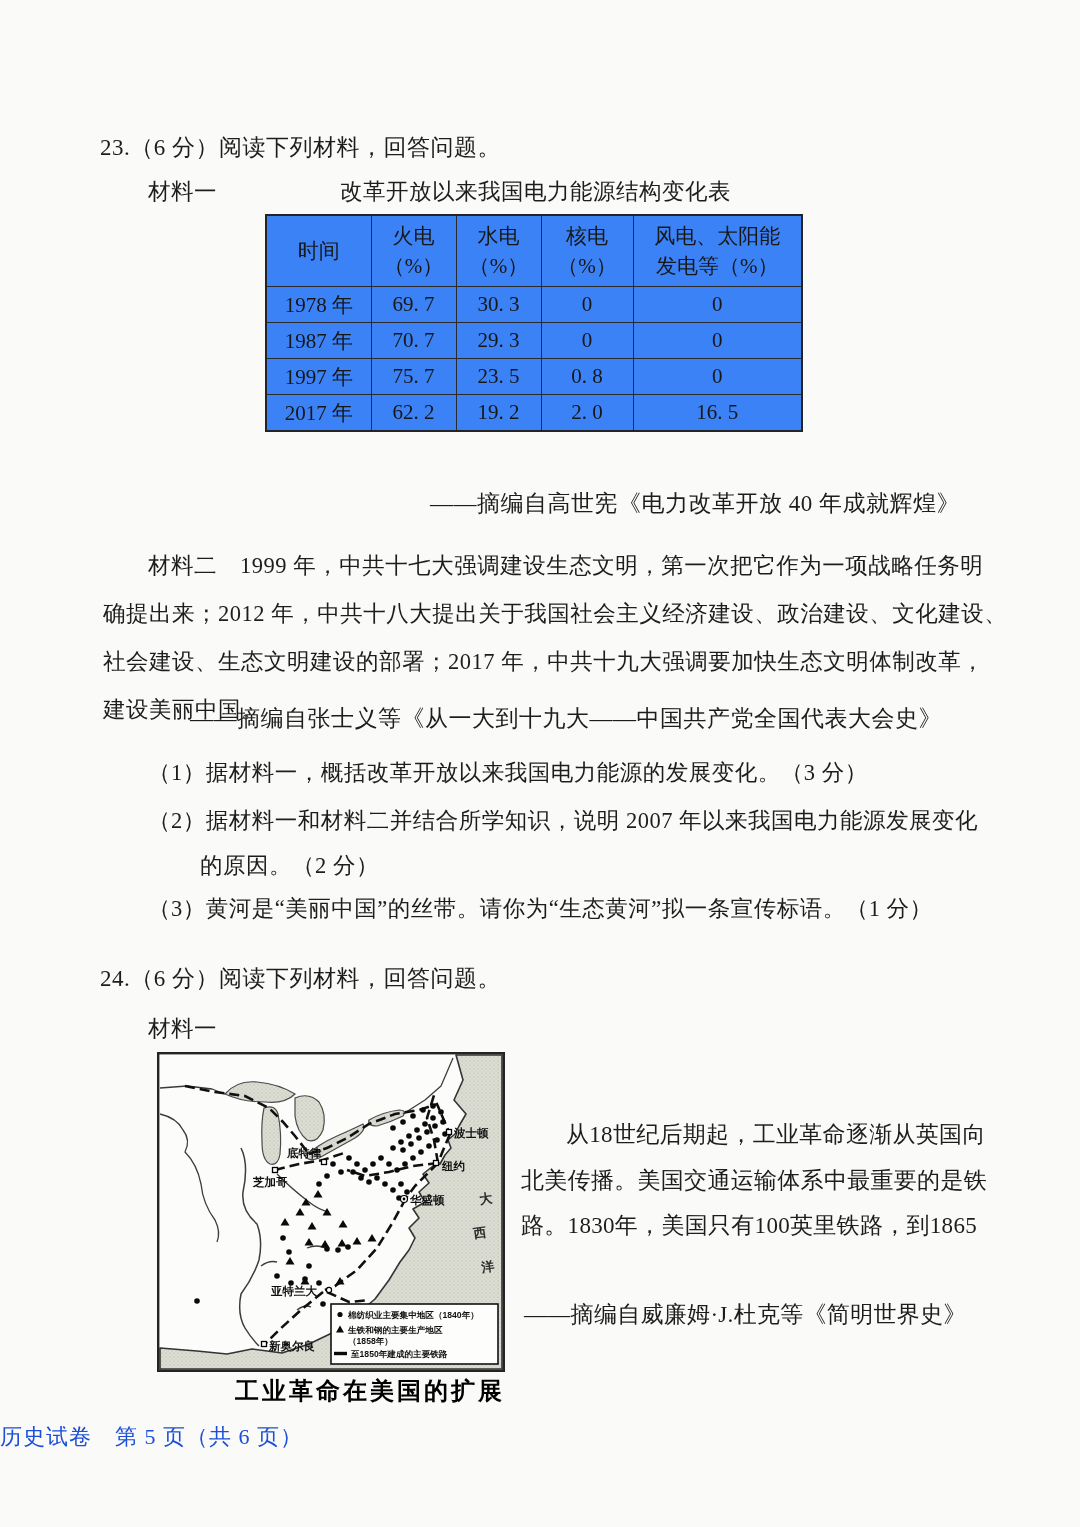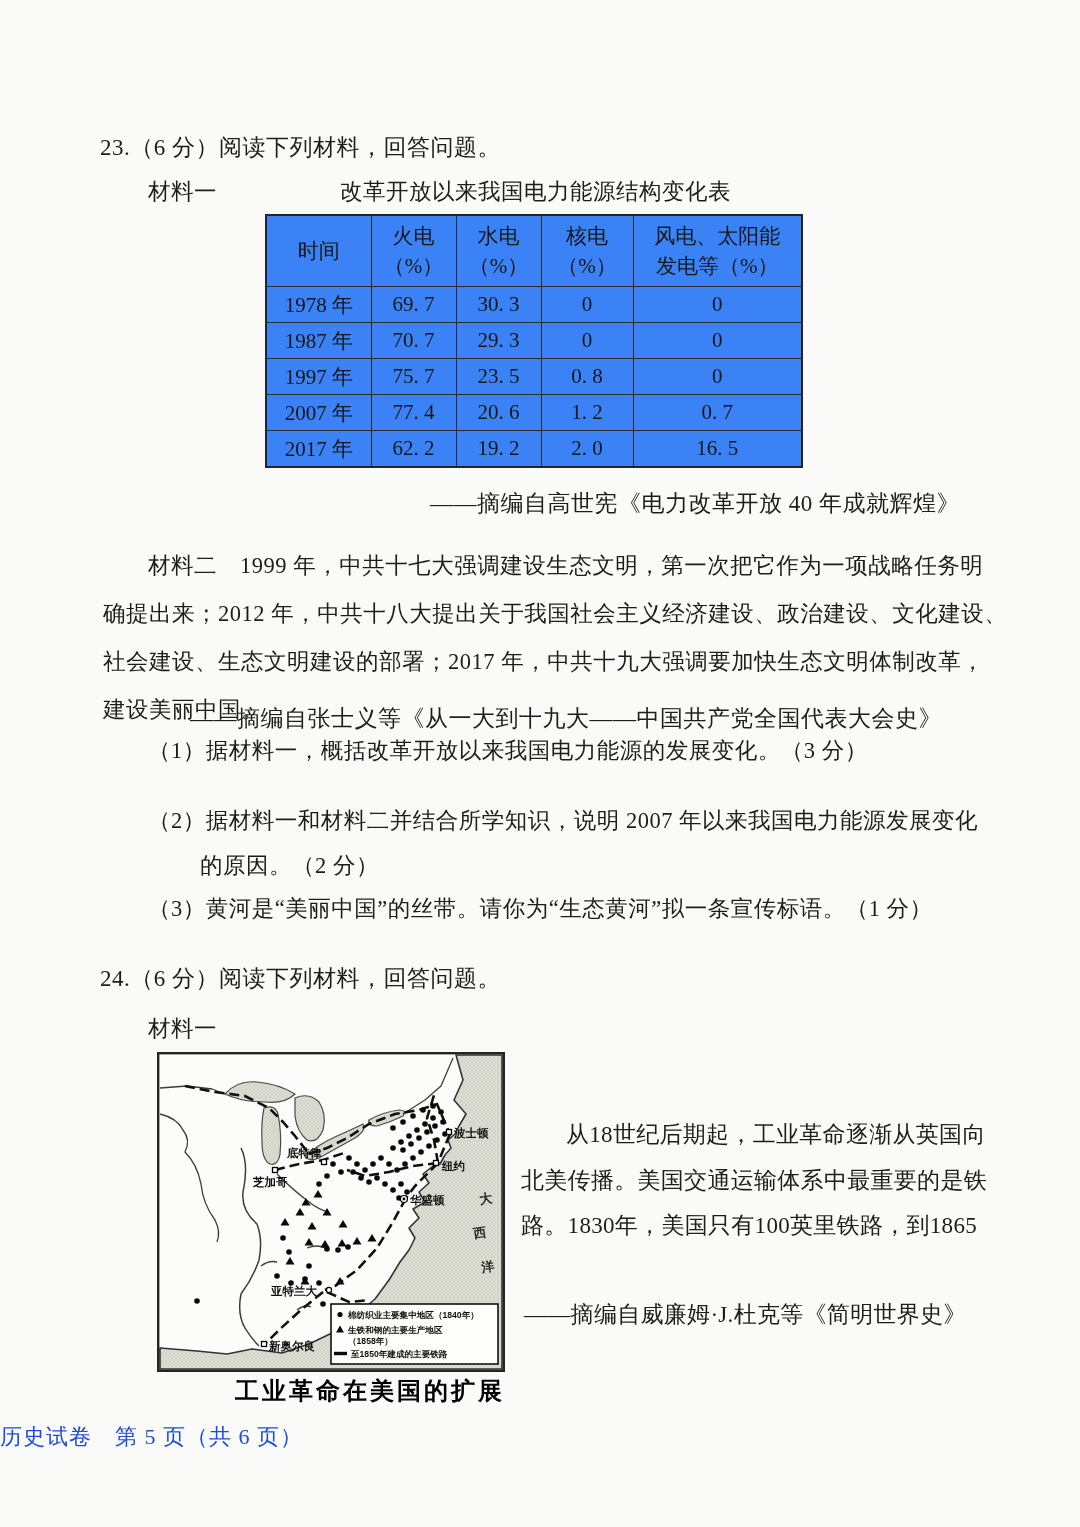--- a/index.html
+++ b/index.html
@@ -89,48 +89,41 @@
       <td>0</td>
     </tr>
     <tr>
       <td>1997 年</td>
       <td>75. 7</td>
       <td>23. 5</td>
       <td>0. 8</td>
       <td>0</td>
     </tr>
     <tr>
-      <td>2007 年</td>
-      <td>77. 4</td>
-      <td>20. 6</td>
-      <td>1. 2</td>
-      <td>0. 7</td>
-    </tr>
-    <tr>
       <td>2017 年</td>
       <td>62. 2</td>
       <td>19. 2</td>
       <td>2. 0</td>
       <td>16. 5</td>
     </tr>
   </tbody>
 </table>
 
 <div class="abs src" style="left:0;right:120px;top:488px;text-align:right;">——摘编自高世宪《电力改革开放 40 年成就辉煌》</div>
 
 <div class="abs" style="left:103px;top:542px;width:890px;">
   <div class="m2line body-text indent2">材料二　1999 年，中共十七大强调建设生态文明，第一次把它作为一项战略任务明</div>
   <div class="m2line body-text">确提出来；2012 年，中共十八大提出关于我国社会主义经济建设、政治建设、文化建设、</div>
   <div class="m2line body-text">社会建设、生态文明建设的部署；2017 年，中共十九大强调要加快生态文明体制改革，</div>
   <div class="m2line body-text">建设美丽中国。</div>
 </div>
 
 <div class="abs src" style="left:0;right:138px;top:703px;text-align:right;">——摘编自张士义等《从一大到十九大——中国共产党全国代表大会史》</div>
 
-<div class="abs body-text" style="left:148px;top:735px;">（1）据材料一，概括改革开放以来我国电力能源的发展变化。（3 分）</div>
+<div class="abs body-text" style="left:148px;top:757px;">（1）据材料一，概括改革开放以来我国电力能源的发展变化。（3 分）</div>
 <div class="abs body-text" style="left:148px;top:805px;">（2）据材料一和材料二并结合所学知识，说明 2007 年以来我国电力能源发展变化</div>
 <div class="abs body-text" style="left:200px;top:850px;">的原因。（2 分）</div>
 <div class="abs body-text" style="left:148px;top:893px;">（3）黄河是“美丽中国”的丝带。请你为“生态黄河”拟一条宣传标语。（1 分）</div>
 
 <div class="abs q-heading" style="left:100px;top:963px;">24.（6 分）阅读下列材料，回答问题。</div>
 <div class="abs body-text" style="left:148px;top:1013px;">材料一</div>
 
 <svg class="abs" style="left:157px;top:1052px;" width="348" height="320" viewBox="0 0 348 320">
   <defs>
     <pattern id="stip" width="4" height="4" patternUnits="userSpaceOnUse">

